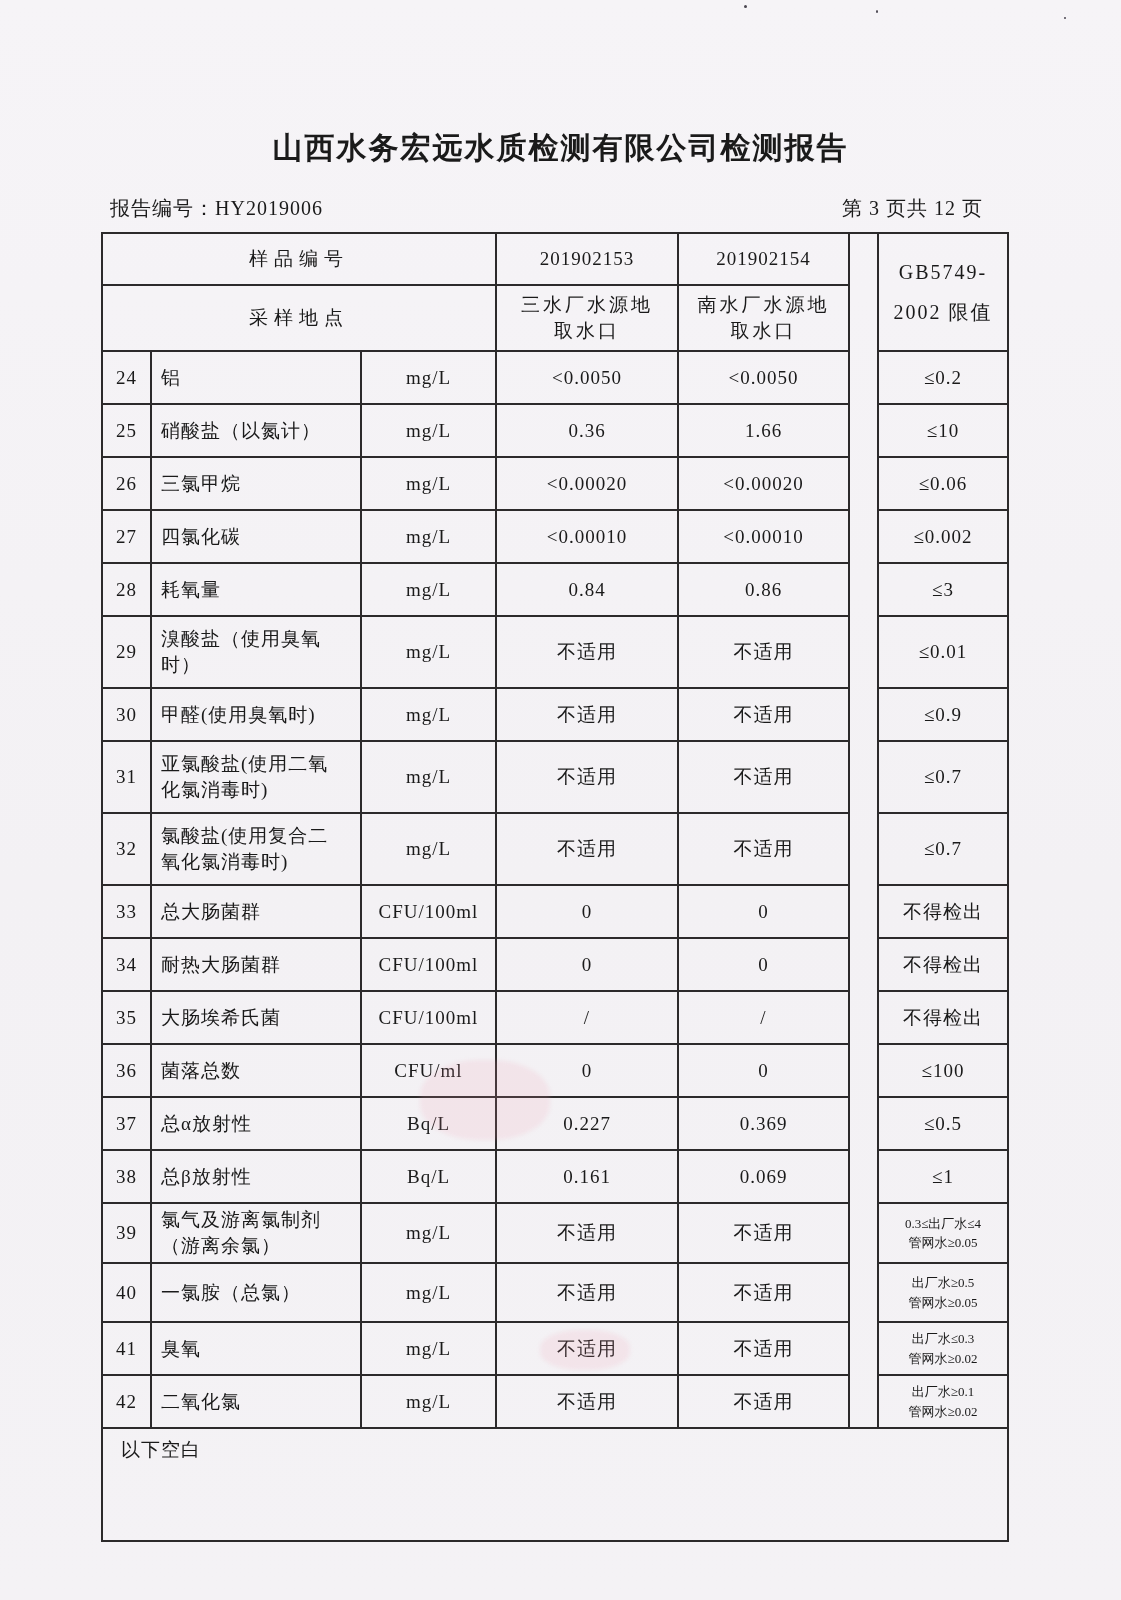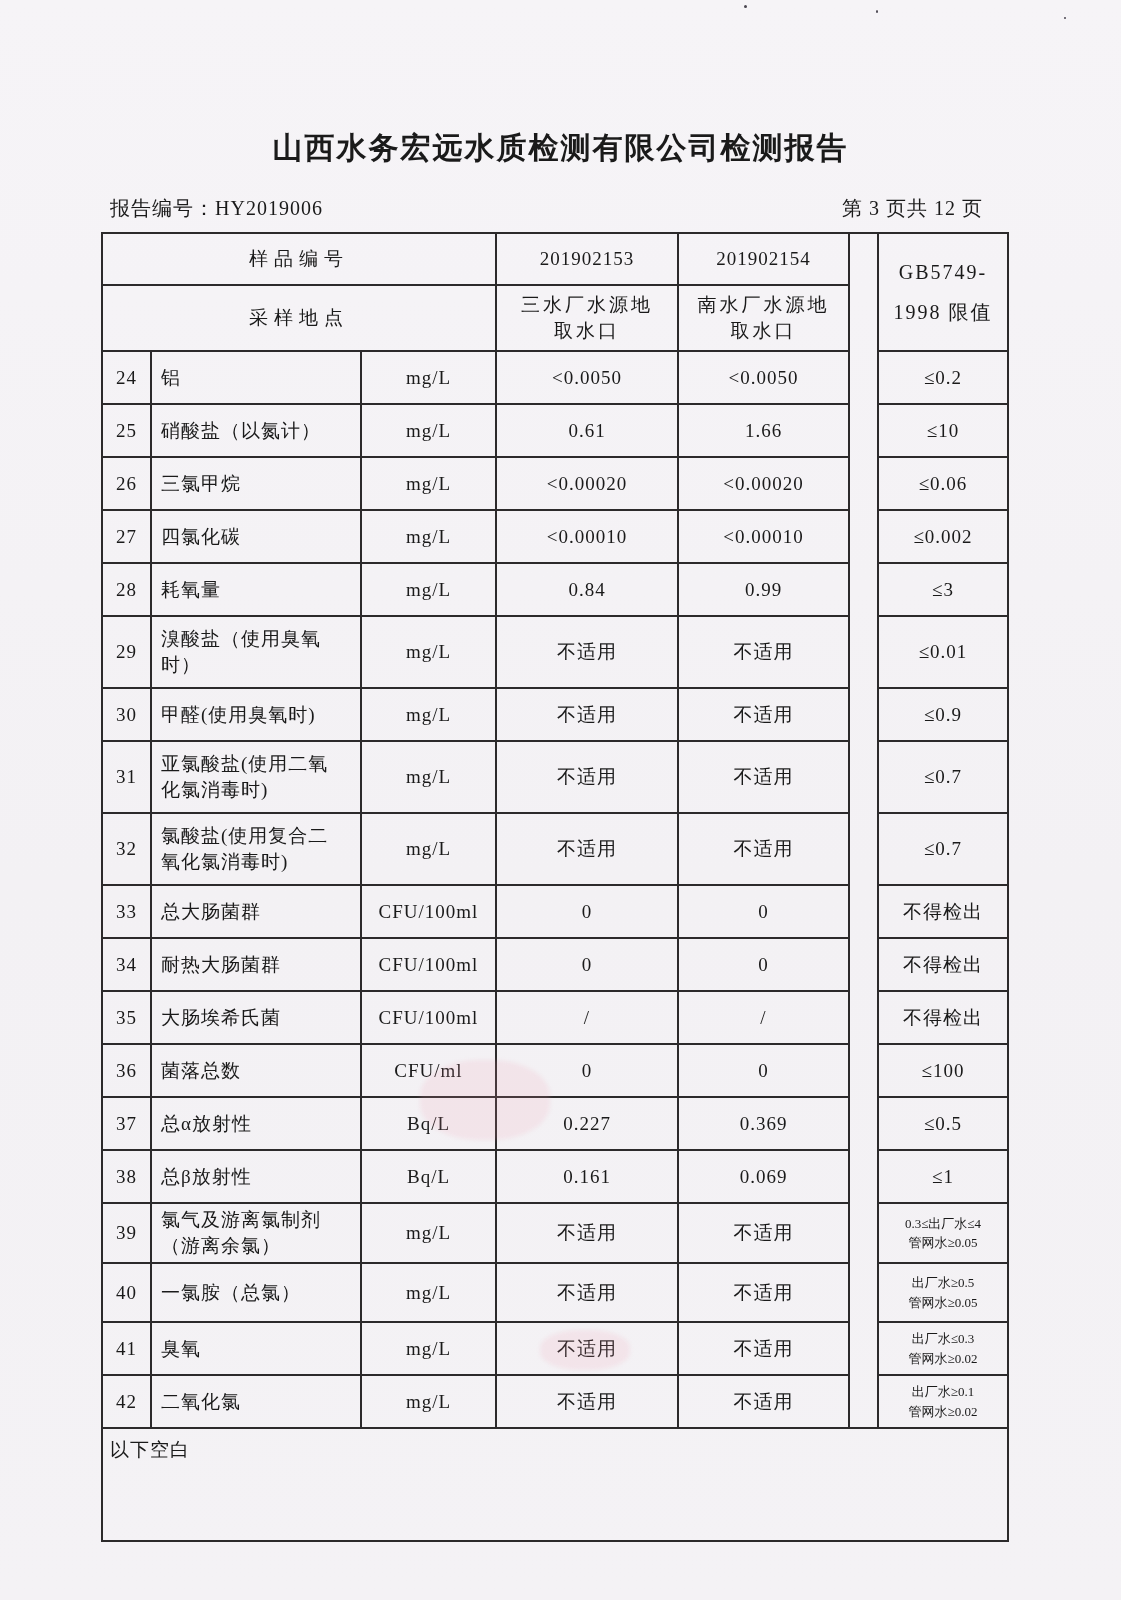--- a/index.html
+++ b/index.html
@@ -29,21 +29,21 @@
   .hrow1 td{height:46px;}
   .hrow2 td{height:60px;}
   .hd.label{letter-spacing:6px;}
   .site{white-space:pre-line;letter-spacing:3px;margin-left:44px;}
   .limit-hd{white-space:pre-line;line-height:2.0;font-size:20px;letter-spacing:2px;}
   .gap{padding:0;}
   .name-cell{text-align:left;padding-left:9px;white-space:pre-line;}
   .limit-small{font-size:13px;line-height:1.5;white-space:pre-line;letter-spacing:0;}
   .blank{
     height:95px;text-align:left;vertical-align:top;
-    padding:8px 7px;letter-spacing:1px;
+    padding:8px 18px;letter-spacing:1px;
   }
   .data-row td{height:47px;}
   
   .speck{position:absolute;background:#4a4650;border-radius:50%;}
   .smudge{
     position:absolute;background:rgba(243,150,170,0.14);
     border-radius:45%;filter:blur(2px);
   }
 </style>
 </head>
@@ -68,42 +68,42 @@
           <col style="width:29px">
         <col style="width:130px">
       </colgroup>
       <tbody id="tbody">
         <tr class="hrow1">
           <td colspan="3" class="hd label">样品编号</td>
           <td class="hd">201902153</td>
           <td class="hd">201902154</td>
           <td class="gap" rowspan="21"></td>
           <td class="hd limit-hd" rowspan="2">GB5749-
-1998 限值</td>
+2002 限值</td>
         </tr>
         <tr class="hrow2">
           <td colspan="3" class="hd label">采样地点</td>
           <td class="hd site">三水厂水源地
 取水口</td>
           <td class="hd site">南水厂水源地
 取水口</td>
         </tr>
         <tr class="data-row">
             <td>24</td>
             <td class="name-cell">铝</td>
             <td>mg/L</td>
             <td>&lt;0.0050</td>
             <td>&lt;0.0050</td>
             <td>≤0.2</td>
           </tr>
           <tr class="data-row">
             <td>25</td>
             <td class="name-cell">硝酸盐（以氮计）</td>
             <td>mg/L</td>
-            <td>0.61</td>
+            <td>0.36</td>
             <td>1.66</td>
             <td>≤10</td>
           </tr>
           <tr class="data-row">
             <td>26</td>
             <td class="name-cell">三氯甲烷</td>
             <td>mg/L</td>
             <td>&lt;0.00020</td>
             <td>&lt;0.00020</td>
             <td>≤0.06</td>
@@ -114,21 +114,21 @@
             <td>mg/L</td>
             <td>&lt;0.00010</td>
             <td>&lt;0.00010</td>
             <td>≤0.002</td>
           </tr>
           <tr class="data-row">
             <td>28</td>
             <td class="name-cell">耗氧量</td>
             <td>mg/L</td>
             <td>0.84</td>
-            <td>0.99</td>
+            <td>0.86</td>
             <td>≤3</td>
           </tr>
           <tr class="data-row" style="height: 72px;">
             <td>29</td>
             <td class="name-cell">溴酸盐（使用臭氧
 时）</td>
             <td>mg/L</td>
             <td>不适用</td>
             <td>不适用</td>
             <td>≤0.01</td>

